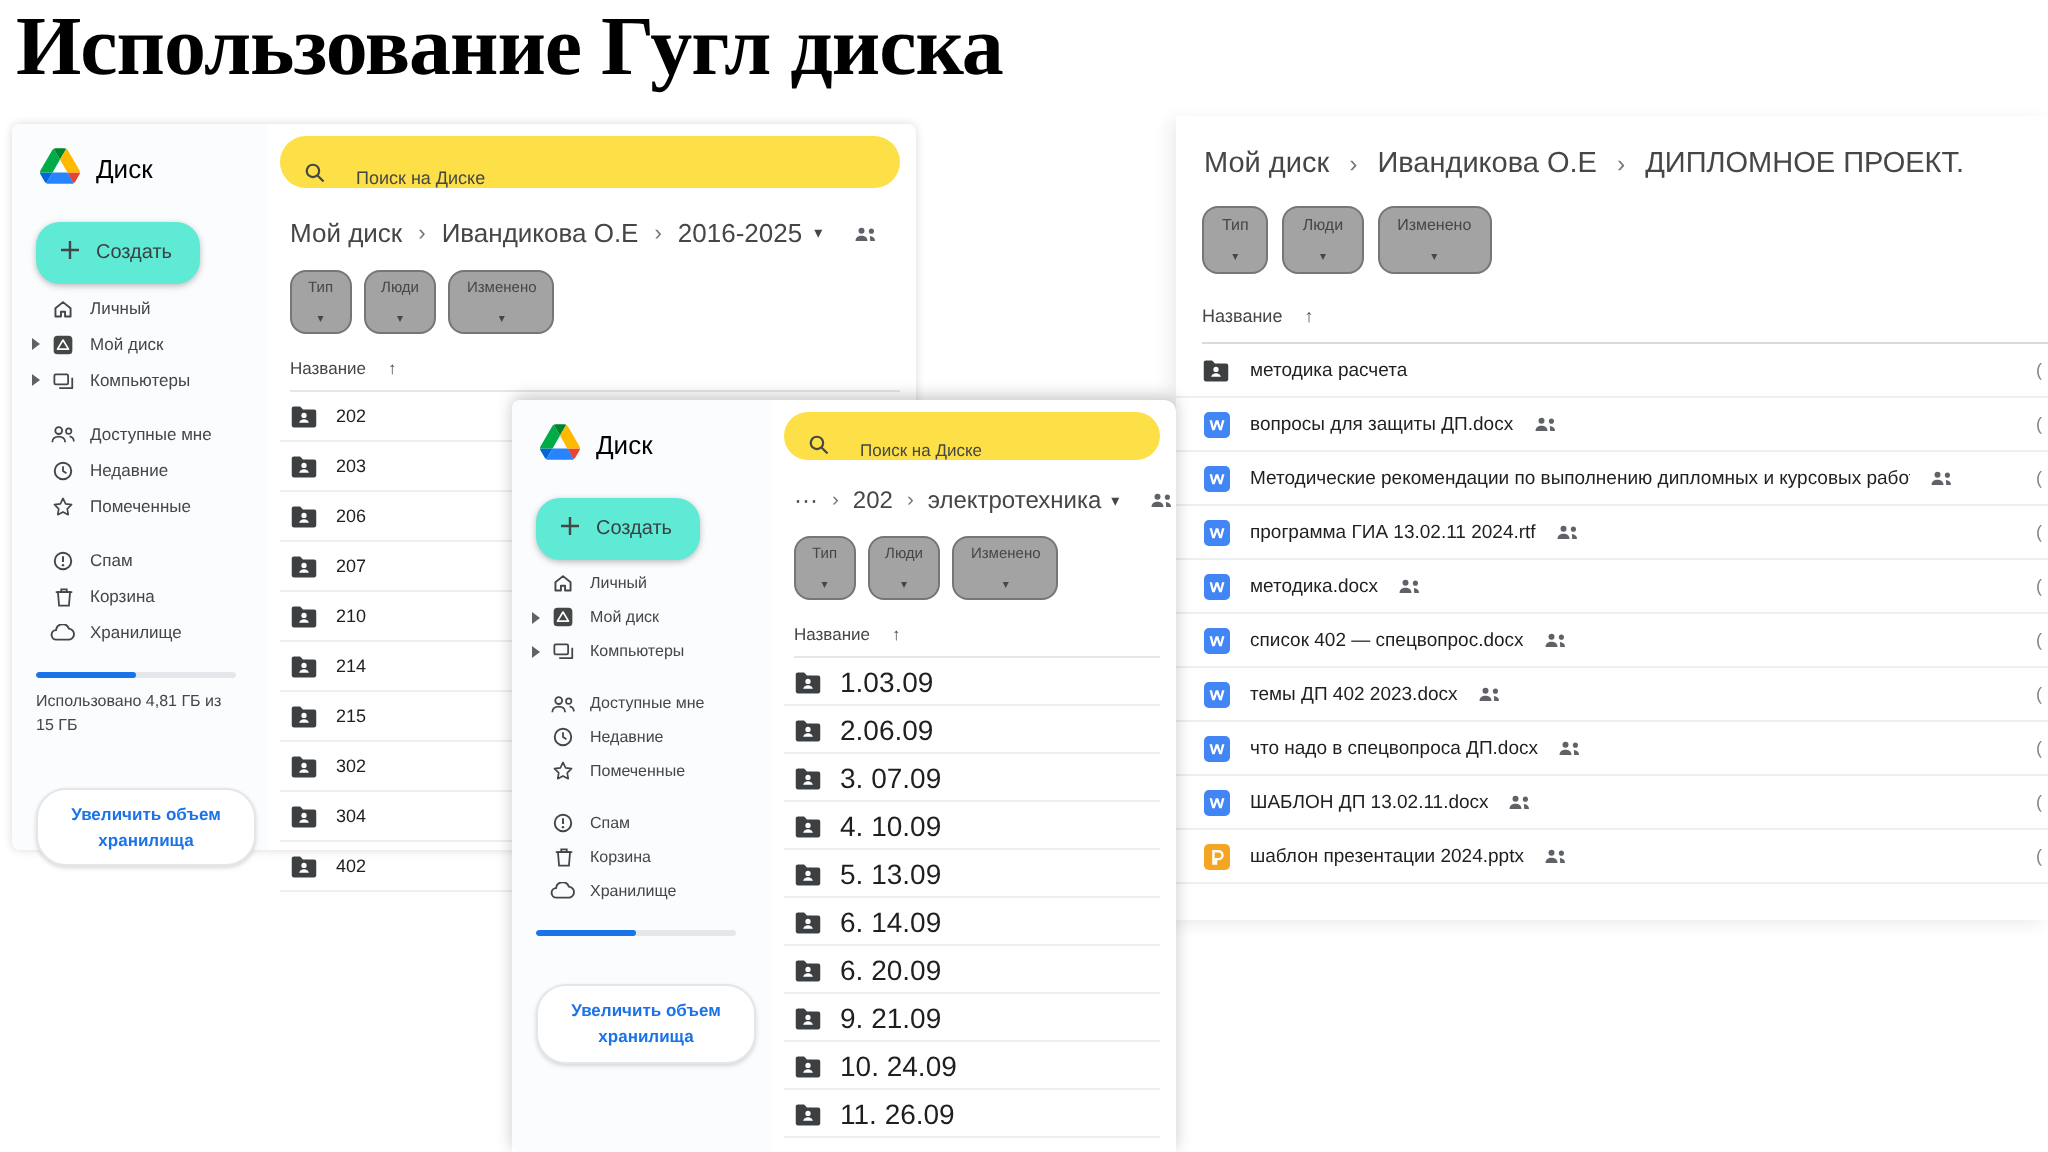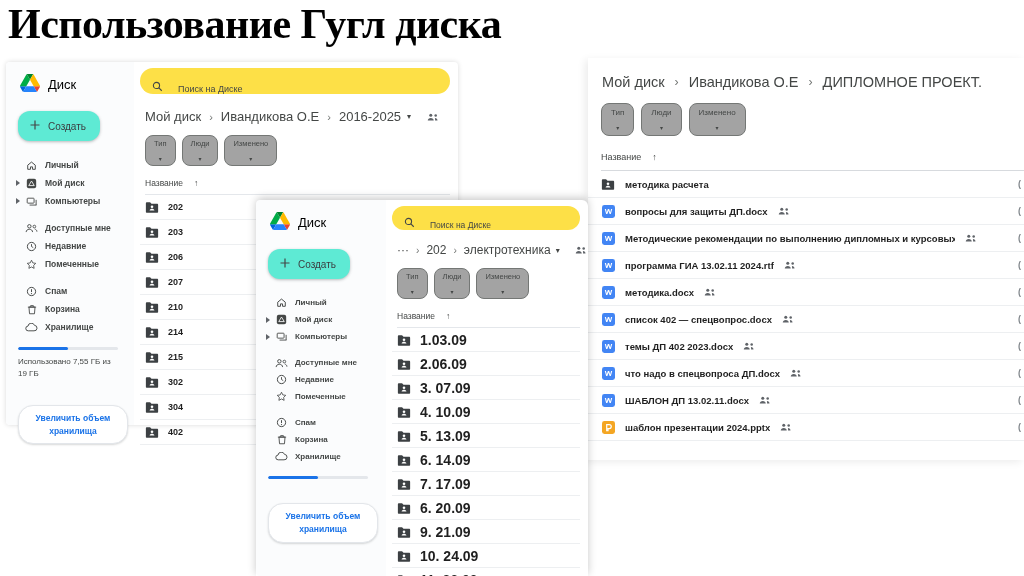--- a/index.html
+++ b/index.html
@@ -16,21 +16,21 @@
   .win{position:absolute;background:#fff;display:flex;box-sizing:border-box;}
   .win-a{left:6px;top:62px;width:452px;height:363px;box-shadow:0 0 5px rgba(0,0,0,.15);border-radius:4px;z-index:1;}
   .win-b{left:256px;top:200px;width:332px;height:376px;box-shadow:0 -2px 8px rgba(0,0,0,.22);border-radius:6px 6px 0 0;z-index:3;}
   .win-c{left:588px;top:58px;width:436px;height:402px;box-shadow:-3px 2px 8px rgba(0,0,0,.08);z-index:2;display:block;}
   .sb{width:128px;flex:0 0 auto;padding:8px 4px 0 8px;box-sizing:border-box;background:#fbfcfd;border-radius:4px 0 0 4px;}
   .win-b .sb{width:130px;}
   .logo-row{display:flex;align-items:center;gap:8px;font-size:13px;color:#000000;padding:4px 0 0 6px;text-align:center;}
   .new-btn{margin:16px 0 0 4px;display:inline-flex;align-items:center;gap:7px;background:#5eead4;border:none;
     border-radius:12px;box-shadow:0 1px 3px rgba(60,64,67,.35);padding:8px 14px 8px 11px;font-size:10px;color:#3c4043;
     font-family:"Liberation Sans",sans-serif;cursor:pointer;}
-  .nav{margin-top:15px;display:flex;flex-direction:column;font-weight:bold;}
+  .nav{margin-top:3px;display:flex;flex-direction:column;}
   .nav-item{display:flex;align-items:center;gap:7px;height:18px;font-size:8.5px;color:#444746;position:relative;padding-left:11px;}
   .win-b .nav-item{height:17px;font-size:8px;}
   .nav-item.group-start{margin-top:9px;text-align:center;}
   .nav-exp{position:absolute;left:2px;top:50%;margin-top:-3px;width:0;height:0;
     border-left:4px solid #5f6368;border-top:3px solid transparent;border-bottom:3px solid transparent;}
   .nav-ico{width:13px;display:inline-flex;justify-content:center;}
   .storewrap{margin-top:11px;padding-left:4px;}
   .progress{width:100px;height:3px;background:#e4e7eb;border-radius:2px;overflow:hidden;}
   .progress .fill{width:50%;height:100%;background:#1a73e8;border-radius:2px;}
   .store-text{margin-top:6px;font-size:8px;color:#444746;line-height:1.55;width:102px;}
@@ -50,21 +50,21 @@
   .crumb-share{margin-left:8px;display:inline-flex;}
   .chips{margin:11px 0 0 5px;display:flex;gap:6px;}
   .win-c .chips{margin:13px 0 0 13px;gap:7px;}
   .chip{display:inline-flex;align-items:center;gap:7px;border:1px solid #747775;border-radius:8px;
     padding:3px 8px;font-size:7.5px;color:#444746;background:#a3a3a3;cursor:pointer;flex-direction:column;}
   .win-c .chip{font-size:8px;padding:4px 9px;}
   .chip .caret{font-size:6px;margin-left:0;}
   .colhead{margin:12px 0 0 5px;display:flex;align-items:flex-end;gap:11px;font-size:8.5px;font-weight:400;color:#444746;
     padding-bottom:6px;border-bottom:1px solid #e4e7eb;}
   .win-c .colhead{margin:16px 0 0 13px;font-size:9px;padding-bottom:8px;border-bottom:1px solid #d7dade;}
-  .rows{display:flex;flex-direction:column;font-weight:bold;}
+  .rows{display:flex;flex-direction:column;}
   .row{display:flex;align-items:center;gap:9px;height:24px;font-size:9px;color:#1f1f1f;
     border-bottom:1px solid #edeff1;padding-left:5px;cursor:pointer;}
   .win-b .row{height:23px;font-size:14px;}
   .frow{display:flex;align-items:center;gap:10px;height:26px;font-size:9.5px;color:#1f1f1f;
     border-bottom:1px solid #edeff1;padding-left:13px;cursor:pointer;}
   .fname{white-space:nowrap;overflow:hidden;max-width:330px;}
   .fshared{display:inline-flex;flex:0 0 auto;}
   .fparen{margin-left:auto;color:#80868b;font-size:9px;padding-right:3px;}
   .ficon{display:inline-flex;width:14px;justify-content:center;flex:0 0 auto;}
 </style>
@@ -190,21 +190,21 @@
               <path d="M4.6 10.6a3.3 3.3 0 0 1-.4-6.6 4.6 4.6 0 0 1 8.9-1 3.7 3.7 0 0 1-.6 7.6z" fill="none" stroke="#444746" stroke-width="1.3"></path>
             </svg>
           </span>
           <span>Хранилище</span>
         </div>
       </nav>
     <div class="storewrap">
       <div class="progress">
           <div class="fill"></div>
         </div>
-      <div class="store-text">Использовано 7,55 ГБ из 19 ГБ</div>
+      <div class="store-text">Использовано 4,81 ГБ из 15 ГБ</div>
       <button class="upgrade">Увеличить объем хранилища</button>
     </div>
   </aside>
   <div class="main">
     <div class="search">
       <span><svg width="11" height="11" viewBox="0 0 16 16">
             <circle cx="6.5" cy="6.5" r="4.5" fill="none" stroke="#444746" stroke-width="1.6"></circle>
             <path d="M10 10l4.2 4.2" stroke="#444746" stroke-width="1.6"></path>
           </svg></span>
       <span>Поиск на Диске</span>
@@ -594,30 +594,20 @@
           <span class="ficon">
             <svg width="14" height="12" viewBox="0 0 16 13">
               <path d="M1 2.2C1 1.5 1.5 1 2.2 1h3.6l1.6 1.8h6.4c.7 0 1.2.5 1.2 1.2v7.8c0 .7-.5 1.2-1.2 1.2H2.2C1.5 13 1 12.5 1 11.8z" fill="#3C4043"></path>
               <circle cx="8" cy="6.2" r="1.5" fill="#fff"></circle>
               <path d="M5.2 10.4c.3-1.3 1.5-2 2.8-2s2.5.7 2.8 2z" fill="#fff"></path>
             </svg>
           </span>
           <span>6. 14.09</span>
         </div>
 
-        <div class="row">
-          <span class="ficon">
-            <svg width="14" height="12" viewBox="0 0 16 13">
-              <path d="M1 2.2C1 1.5 1.5 1 2.2 1h3.6l1.6 1.8h6.4c.7 0 1.2.5 1.2 1.2v7.8c0 .7-.5 1.2-1.2 1.2H2.2C1.5 13 1 12.5 1 11.8z" fill="#3C4043"></path>
-              <circle cx="8" cy="6.2" r="1.5" fill="#fff"></circle>
-              <path d="M5.2 10.4c.3-1.3 1.5-2 2.8-2s2.5.7 2.8 2z" fill="#fff"></path>
-            </svg>
-          </span>
-          <span>7. 17.09</span>
-        </div>
 
         <div class="row">
           <span class="ficon">
             <svg width="14" height="12" viewBox="0 0 16 13">
               <path d="M1 2.2C1 1.5 1.5 1 2.2 1h3.6l1.6 1.8h6.4c.7 0 1.2.5 1.2 1.2v7.8c0 .7-.5 1.2-1.2 1.2H2.2C1.5 13 1 12.5 1 11.8z" fill="#3C4043"></path>
               <circle cx="8" cy="6.2" r="1.5" fill="#fff"></circle>
               <path d="M5.2 10.4c.3-1.3 1.5-2 2.8-2s2.5.7 2.8 2z" fill="#fff"></path>
             </svg>
           </span>
           <span>6. 20.09</span>

